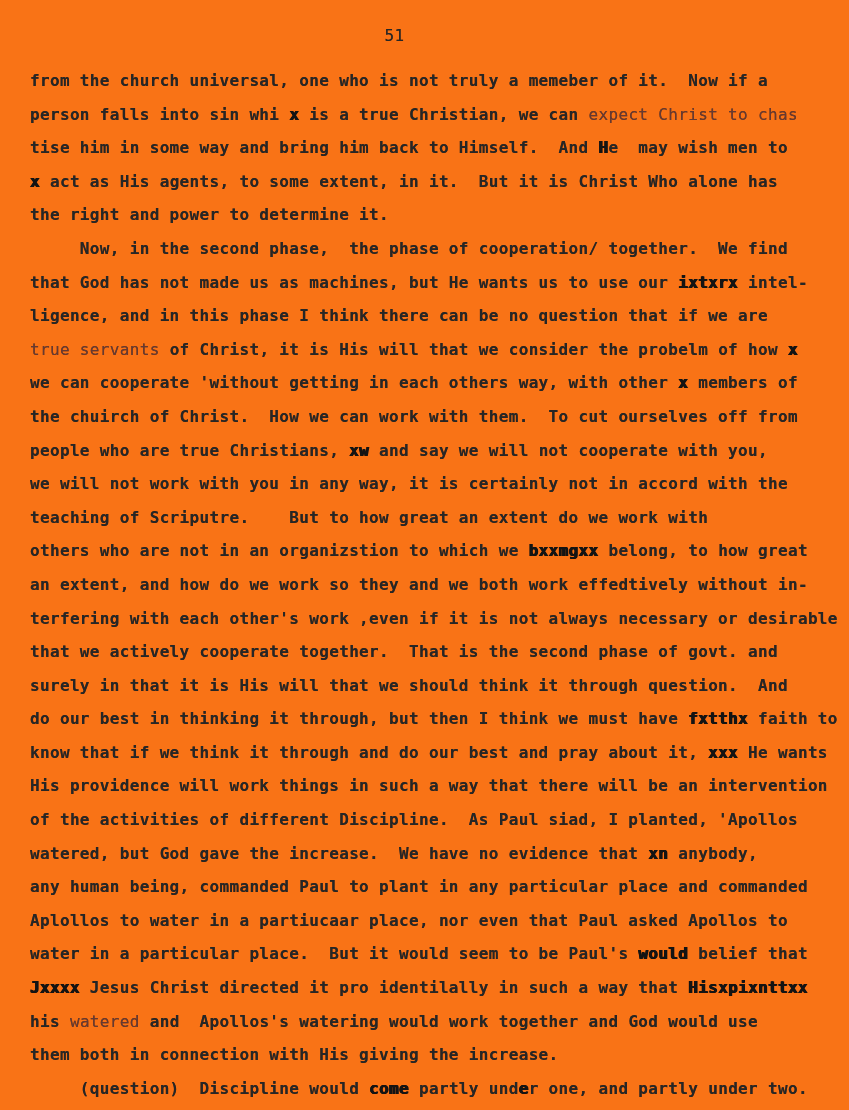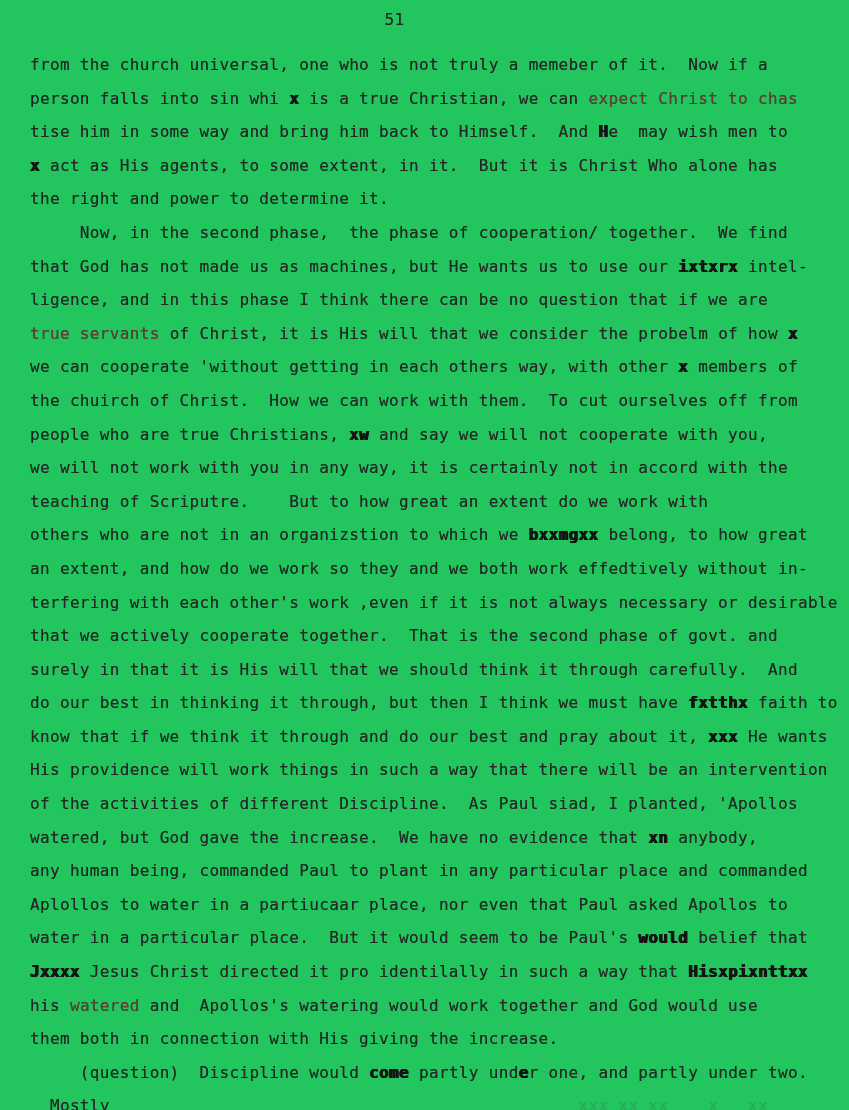--- a/index.html
+++ b/index.html
@@ -6,23 +6,23 @@
     margin: 0;
     padding: 0;
     background: #f4f4f2;
     font-family: "DejaVu Sans Mono", "Liberation Mono", monospace;
   }
   .page {
     position: relative;
     width: 849px;
     height: 1110px;
     overflow: hidden;
-    background: #22c55e;
+    background: #f97316;
     box-sizing: border-box;
-    padding-top: 8px;
+    padding-top: 24px;
     color: #262626;
   }
   .page-number {
     position: relative;
     left: -30px;
     width: 849px;
     text-align: center;
     font-size: 16px;
     line-height: 24px;
     letter-spacing: 0.34px;
@@ -34,21 +34,21 @@
   }
   .line {
     height: 33.6px;
     line-height: 33.6px;
     font-size: 16px;
     letter-spacing: 0.34px;
     white-space: pre;
     text-shadow: 0 0 0.4px rgba(20,20,20,0.55);
   }
   
-  .seg-n { color: #262626; }
+  .seg-n { color: #262626; font-weight: bold; }
   
   .seg-b {
     color: #141414;
     font-weight: bold;
     text-shadow: 0.7px 0 #141414, -0.4px 0 #141414, 0 0 0.5px rgba(0,0,0,0.7);
   }
   
   .seg-r { color: #663932; text-align: right; }
   
   .seg-f {
@@ -75,21 +75,21 @@
       <div class="line"><span class="seg-r">true servants</span><span class="seg-n"> of Christ, it is His will that we consider the probelm of how </span><span class="seg-b">x</span></div>
       <div class="line"><span class="seg-n">we can cooperate 'without getting in each others way, with other </span><span class="seg-b">x</span><span class="seg-n"> members of</span></div>
       <div class="line"><span class="seg-n">the chuirch of Christ.  How we can work with them.  To cut ourselves off from</span></div>
       <div class="line"><span class="seg-n">people who are true Christians, </span><span class="seg-b">xw</span><span class="seg-n"> and say we will not cooperate with you,</span></div>
       <div class="line"><span class="seg-n">we will not work with you in any way, it is certainly not in accord with the</span></div>
       <div class="line"><span class="seg-n">teaching of Scriputre.    But to how great an extent do we work with</span></div>
       <div class="line"><span class="seg-n">others who are not in an organizstion to which we </span><span class="seg-b">bxxmgxx</span><span class="seg-n"> belong, to how great</span></div>
       <div class="line"><span class="seg-n">an extent, and how do we work so they and we both work effedtively without in-</span></div>
       <div class="line"><span class="seg-n">terfering with each other's work ,even if it is not always necessary or desirable</span></div>
       <div class="line"><span class="seg-n">that we actively cooperate together.  That is the second phase of govt. and</span></div>
-      <div class="line"><span class="seg-n">surely in that it is His will that we should think it through carefully.  And</span></div>
+      <div class="line"><span class="seg-n">surely in that it is His will that we should think it through question.  And</span></div>
       <div class="line"><span class="seg-n">do our best in thinking it through, but then I think we must have </span><span class="seg-b">fxtthx</span><span class="seg-n"> faith to</span></div>
       <div class="line"><span class="seg-n">know that if we think it through and do our best and pray about it, </span><span class="seg-b">xxx</span><span class="seg-n"> He wants</span></div>
       <div class="line"><span class="seg-n">His providence will work things in such a way that there will be an intervention</span></div>
       <div class="line"><span class="seg-n">of the activities of different Discipline.  As Paul siad, I planted, 'Apollos</span></div>
       <div class="line"><span class="seg-n">watered, but God gave the increase.  We have no evidence that </span><span class="seg-b">xn</span><span class="seg-n"> anybody,</span></div>
       <div class="line"><span class="seg-n">any human being, commanded Paul to plant in any particular place and commanded</span></div>
       <div class="line"><span class="seg-n">Aplollos to water in a partiucaar place, nor even that Paul asked Apollos to</span></div>
       <div class="line"><span class="seg-n">water in a particular place.  But it would seem to be Paul's </span><span class="seg-b">would</span><span class="seg-n"> belief that</span></div>
       <div class="line"><span class="seg-b">Jxxxx</span><span class="seg-n"> Jesus Christ directed it pro identilally in such a way that </span><span class="seg-b">Hisxpixnttxx</span></div>
       <div class="line"><span class="seg-n">his </span><span class="seg-r">watered</span><span class="seg-n"> and  Apollos's watering would work together and God would use</span></div>

